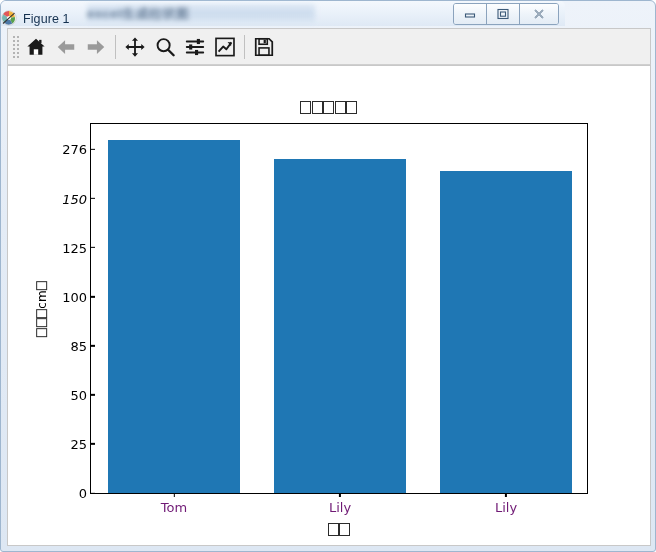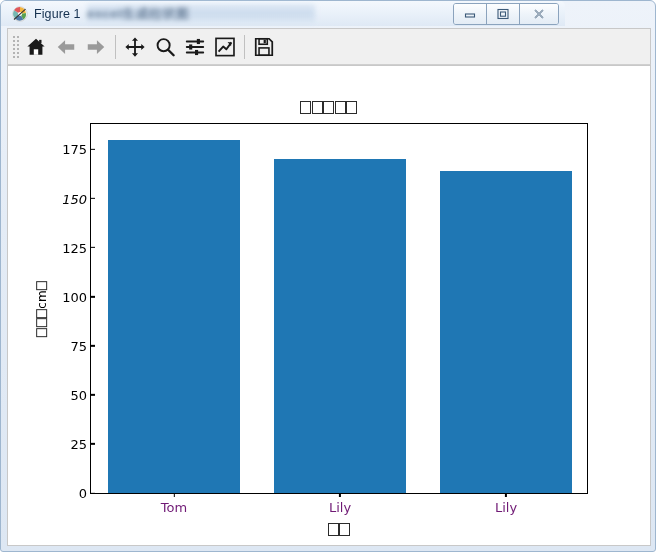--- a/index.html
+++ b/index.html
@@ -26,22 +26,22 @@
     border-radius: 6px 6px 3px 3px;
     padding: 0;
   }
   .title-bar {
     position: absolute;
     left: 0; top: 0;
     width: 564px;
     height: 25px;
     box-sizing: border-box;
     display: flex;
-    align-items: center;
-    padding-left: 11px;
+    align-items: flex-end;
+    padding-left: 0;
     background: linear-gradient(180deg,#f4f8fd 0%, #e8f0f9 55%, #dfe9f5 100%);
     border-radius: 5px 5px 0 0;
   }
   .app-icon {
     width: 16px; height: 16px;
     margin-right: 6px;
     flex: 0 0 auto;
     position: relative;
   }
   .title-text {
@@ -406,37 +406,37 @@
           </div>
           <div class="ytick" style="bottom: 49.0741px; top: auto; transform: translateY(50%); align-items: flex-end;">
             <div class="ytick-label">25</div>
             <div class="ytick-mark"></div>
           </div>
           <div class="ytick" style="bottom: 98.1481px; top: auto; transform: translateY(50%); margin-top: 16px;">
             <div class="ytick-label">50</div>
             <div class="ytick-mark"></div>
           </div>
           <div class="ytick" style="bottom: 147.222px; top: auto; transform: translateY(50%);">
-            <div class="ytick-label">75</div>
+            <div class="ytick-label">85</div>
             <div class="ytick-mark"></div>
           </div>
           <div class="ytick" style="bottom: 196.296px; top: auto; transform: translateY(50%);">
             <div class="ytick-label">100</div>
             <div class="ytick-mark"></div>
           </div>
           <div class="ytick" style="bottom: 245.37px; top: auto; transform: translateY(50%);">
             <div class="ytick-label">125</div>
             <div class="ytick-mark"></div>
           </div>
           <div class="ytick" style="bottom: 294.444px; top: auto; transform: translateY(50%); font-style: italic;">
             <div class="ytick-label">150</div>
             <div class="ytick-mark"></div>
           </div>
           <div class="ytick" style="bottom: 343.519px; top: auto; transform: translateY(50%);">
-            <div class="ytick-label">175</div>
+            <div class="ytick-label">276</div>
             <div class="ytick-mark"></div>
           </div>
           <div class="xtick" style="left: 83px;">
             <div class="xtick-mark"></div>
             <div class="xtick-label">Tom</div>
           </div>
           <div class="xtick" style="left: 249px;">
             <div class="xtick-mark"></div>
             <div class="xtick-label">Lily</div>
           </div>

